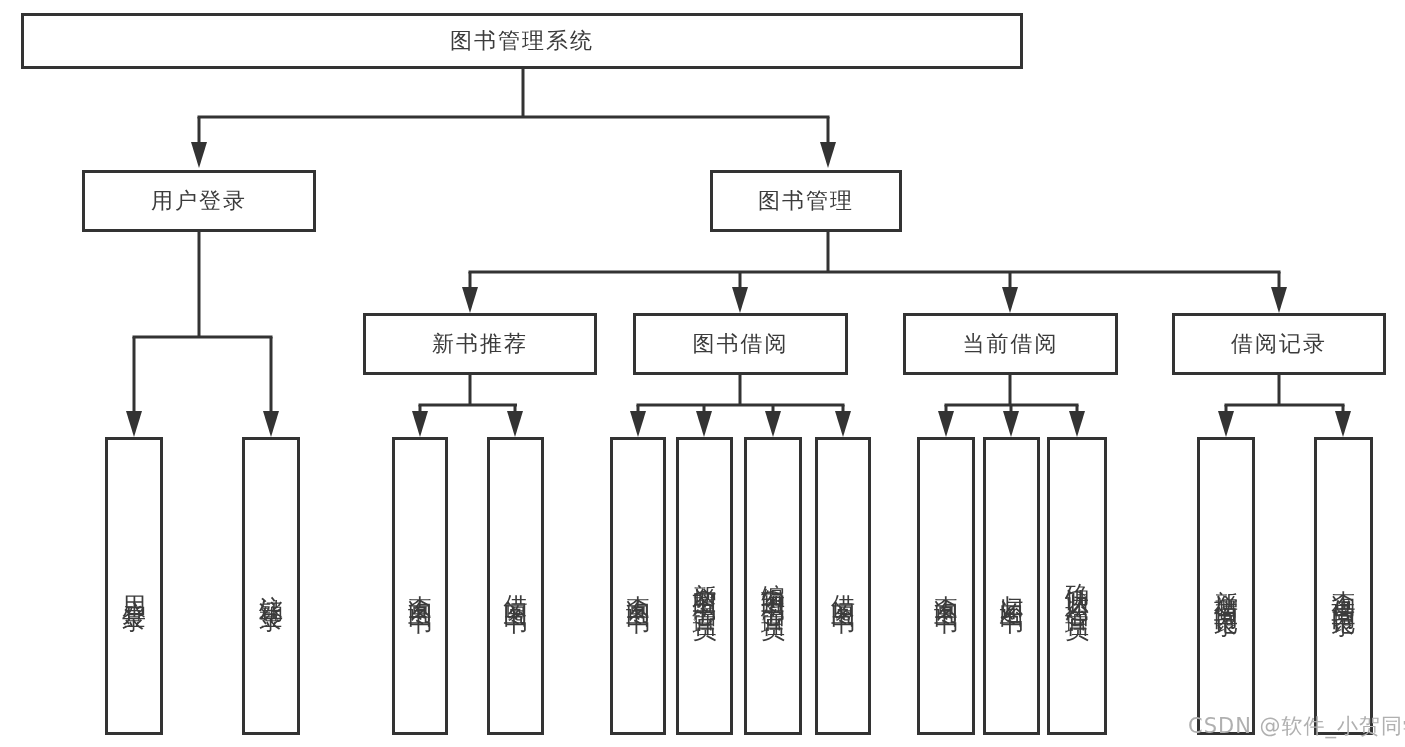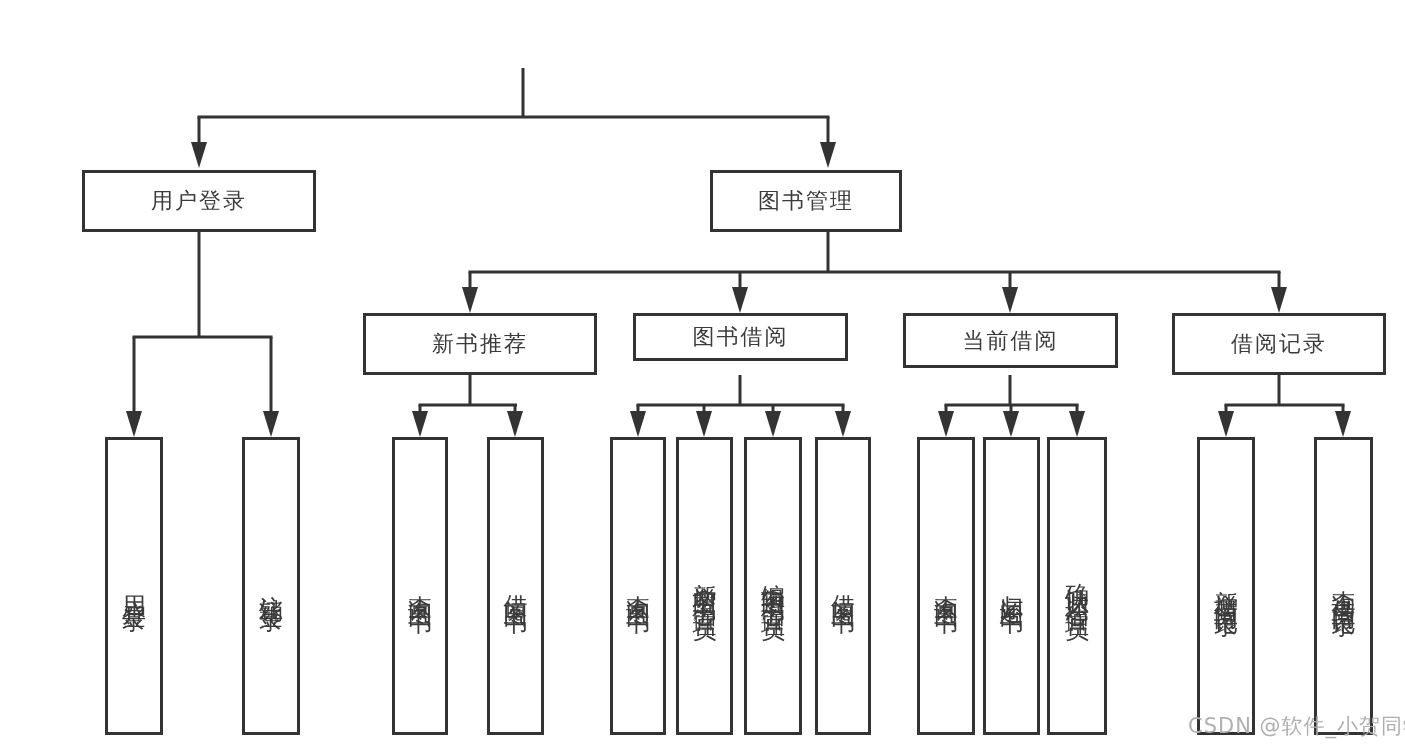--- a/index.html
+++ b/index.html
@@ -105,27 +105,28 @@
     <g>
       <path class="wire" d="M1279 375 V405"></path>
       <path class="wire" d="M1224.5 405 H1344.5"></path>
       <path class="wire" d="M1226 405 V429"></path>
       <path class="wire" d="M1343 405 V429"></path>
       <path class="arrowhead" d="M1218 411 L1234 411 L1226 437 Z"></path>
       <path class="arrowhead" d="M1335 411 L1351 411 L1343 437 Z"></path>
     </g>
   </svg>
 
+  <div class="box h-box" style="left:21px;top:13px;width:1002px;height:56px;">图书管理系统</div>
 
   <div class="box h-box" style="left:82px;top:170px;width:234px;height:62px;">用户登录</div>
   <div class="box h-box" style="left:710px;top:170px;width:192px;height:62px;">图书管理</div>
 
   <div class="box h-box" style="left:363px;top:313px;width:234px;height:62px;">新书推荐</div>
-  <div class="box h-box" style="left:633px;top:313px;width:215px;height:48px;">图书借阅</div>
-  <div class="box h-box" style="left:903px;top:313px;width:215px;height:55px;">当前借阅</div>
+  <div class="box h-box" style="left:633px;top:313px;width:215px;height:62px;">图书借阅</div>
+  <div class="box h-box" style="left:903px;top:313px;width:215px;height:62px;">当前借阅</div>
   <div class="box h-box" style="left:1172px;top:313px;width:214px;height:62px;">借阅记录</div>
 
   <div class="box v-box" style="left:105px;top:437px;width:58px;height:298px;">用户登录</div>
   <div class="box v-box" style="left:242px;top:437px;width:58px;height:298px;">注销登录</div>
 
   <div class="box v-box" style="left:392px;top:437px;width:56px;height:298px;">查询图书</div>
   <div class="box v-box" style="left:487px;top:437px;width:57px;height:298px;">借阅图书</div>
 
   <div class="box v-box" style="left:610px;top:437px;width:56px;height:298px;">查询图书</div>
   <div class="box v-box" style="left:676px;top:437px;width:57px;height:298px;">新增图书（管理员）</div>

